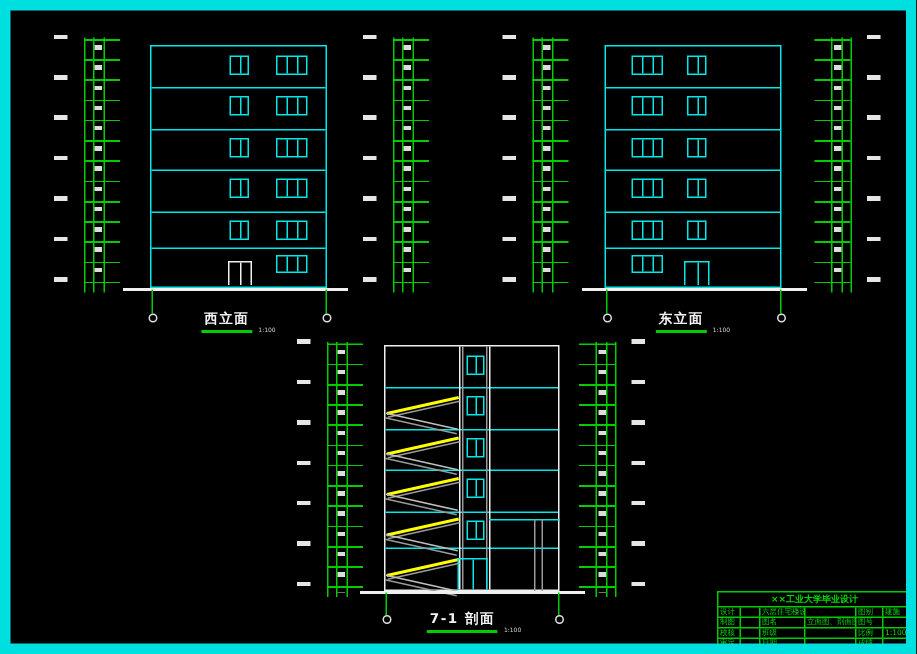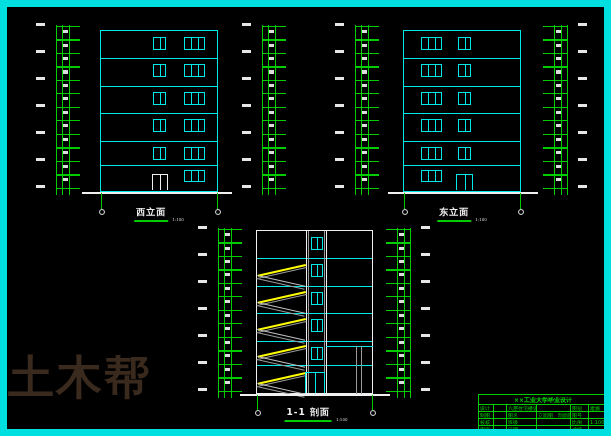--- a/index.html
+++ b/index.html
@@ -43,25 +43,24 @@
 <div id="viewport">
   <div id="frame"></div>
 
   <div class="dwg-label" style="left:159px;top:200px">
     <span class="t">西立面</span><span class="s">1:100</span>
   </div>
   <div class="dwg-label" style="left:462px;top:200px">
     <span class="t">东立面</span><span class="s">1:100</span>
   </div>
   <div class="dwg-label" style="left:316px;top:400px">
-    <span class="t">1-1 剖面</span><span class="s">1:100</span>
+    <span class="t">7-1 剖面</span><span class="s">1:100</span>
   </div>
 
   <div id="watermark">
-    <div id="wm-brand">土木帮</div>
   </div>
 
   <div id="titleblock">
     <div id="tb-header">××工业大学毕业设计</div>
     <div class="tb-row">
       <div class="tb-cell c0">设计</div>
       <div class="tb-cell c1"></div>
       <div class="tb-cell c2">六层住宅楼设计</div>
       <div class="tb-cell c3"></div>
       <div class="tb-cell c4">图别</div>

